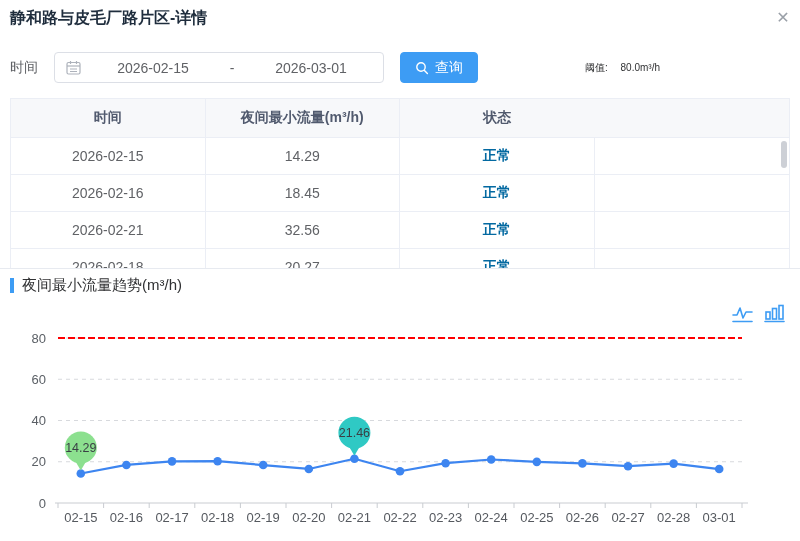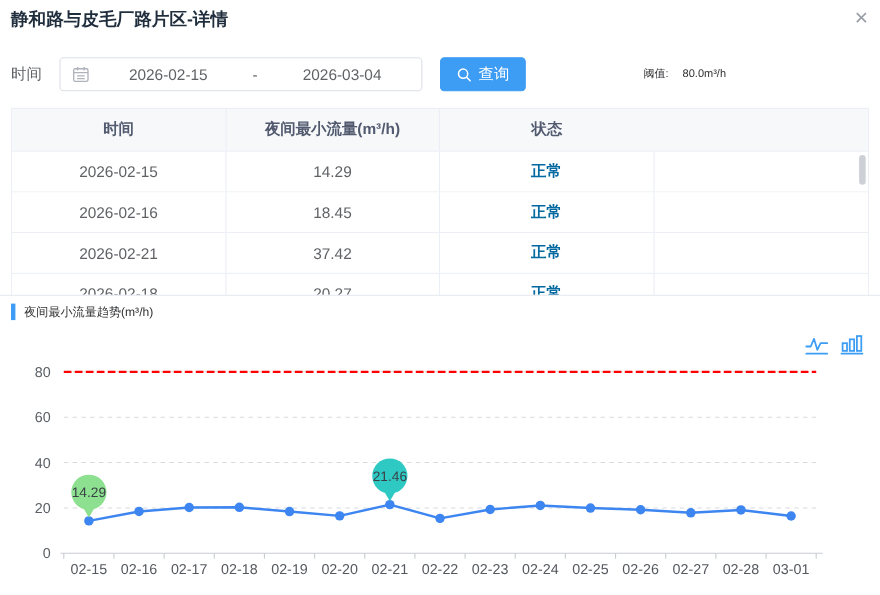--- a/index.html
+++ b/index.html
@@ -33,21 +33,21 @@
   .tbl .brow { display:flex; height:37px; background:#fff; border-bottom:1px solid #ebeef5; }
   .tbl .bcell { width:25%; display:flex; align-items:center; justify-content:center; font-size:14px; color:#606266;
                 border-right:1px solid #ebeef5; }
   .tbl .bcell:last-child { border-right:none; }
   .tbl .status { color:#0369a1; font-weight:bold; }
   .scroll-thumb { position:absolute; right:2px; top:42px; width:6px; height:27px; border-radius:3px; background:#cdd0d6; }
 
   .sec-divider { position:absolute; left:0; top:268px; width:800px; height:0; border-top:1px solid #e7eaf0; }
   .sec-head { position:absolute; left:10px; top:276px; display:flex; align-items:center; }
   .sec-bar { width:4px; height:15px; background:#3d9cf4; margin-right:8px; }
-  .sec-title { font-size:11px; color:#303133; }
+  .sec-title { font-size:15px; color:#303133; }
 
   .chart-toggles { position:absolute; right:14px; top:304px; display:flex; gap:9px; z-index:5; }
   .ct-icon { width:23px; height:20px; cursor:pointer; display:flex; }
 
   #chart-wrap { position:absolute; left:0; top:300px; width:800px; height:241px; }
 </style>
 </head>
 <body>
 
 <div class="stage">
@@ -66,21 +66,21 @@
           <line x1="1" y1="6" x2="14" y2="6"></line>
           <line x1="4.5" y1="1" x2="4.5" y2="4"></line>
               <line x1="10.5" y1="1" x2="10.5" y2="4"></line>
           <line x1="4" y1="9" x2="11" y2="9" stroke-width="1"></line>
               <line x1="4" y1="11.5" x2="11" y2="11.5" stroke-width="1"></line>
         </g>
           </svg>
       </span>
       <span class="dval">2026-02-15</span>
       <span class="dsep">-</span>
-      <span class="dval">2026-03-04</span>
+      <span class="dval">2026-03-01</span>
     </div>
 
     <div class="btn btn-query">
       <span style="display:flex">
         <svg width="14" height="14" viewBox="0 0 14 14">
             <g stroke="#fff" fill="none" stroke-width="1.4" stroke-linecap="round">
           <circle cx="6" cy="6" r="4.2"></circle>
               <line x1="9.2" y1="9.2" x2="12.4" y2="12.4"></line>
         </g>
           </svg>
@@ -108,21 +108,21 @@
       <div class="bcell"></div>
     </div>
     <div class="brow">
       <div class="bcell">2026-02-16</div>
       <div class="bcell">18.45</div>
       <div class="bcell status">正常</div>
       <div class="bcell"></div>
     </div>
     <div class="brow">
       <div class="bcell">2026-02-21</div>
-      <div class="bcell">37.42</div>
+      <div class="bcell">32.56</div>
       <div class="bcell status">正常</div>
       <div class="bcell"></div>
     </div>
     <div class="brow">
       <div class="bcell">2026-02-18</div>
       <div class="bcell">20.27</div>
       <div class="bcell status">正常</div>
       <div class="bcell"></div>
     </div>
     <div class="scroll-thumb"></div>

